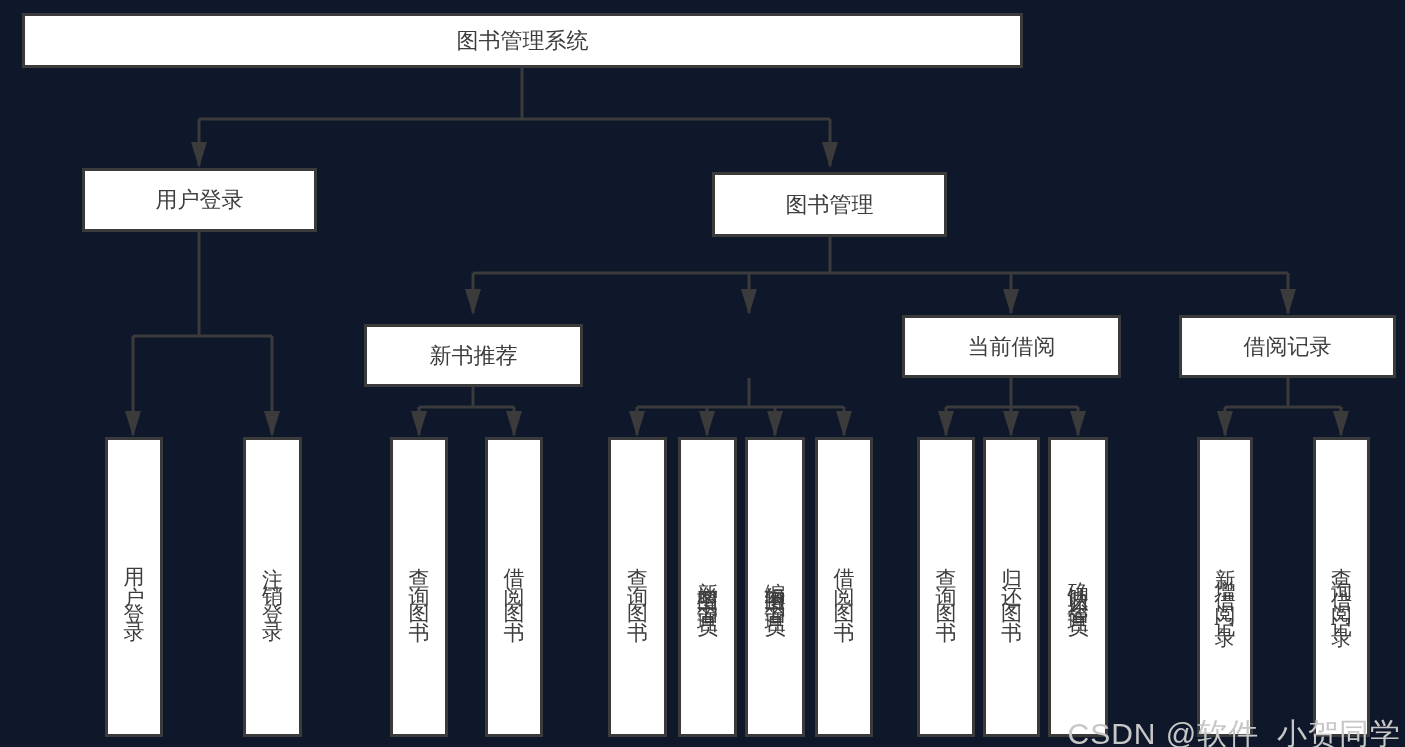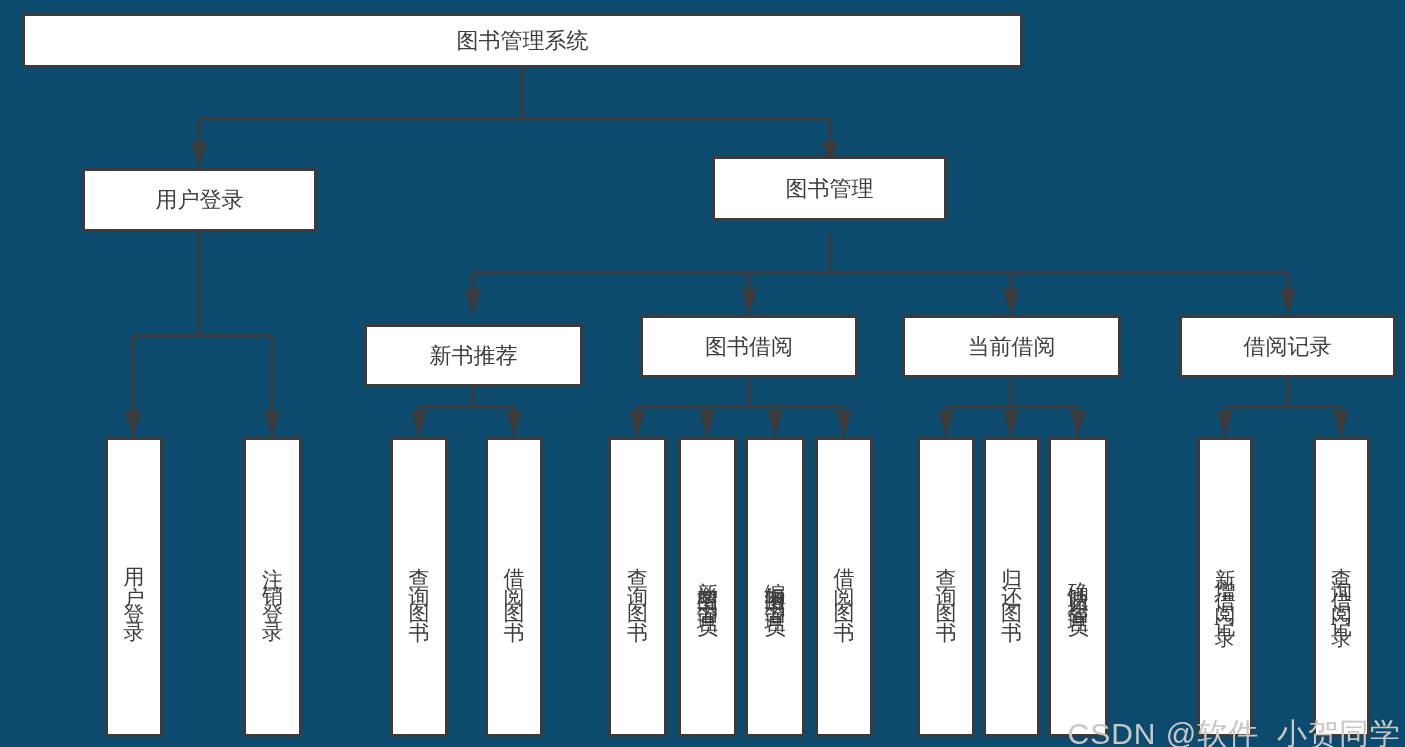--- a/index.html
+++ b/index.html
@@ -5,21 +5,21 @@
   html, body {
     margin: 0;
     padding: 0;
     background: #ffffff;
     font-family: "Liberation Sans", "DejaVu Sans", sans-serif;
   }
   #stage {
     position: relative;
     width: 1405px;
     height: 747px;
-    background: #0c4a6e;
+    background: #0f172a;
     overflow: hidden;
   }
   #connectors {
     position: absolute;
     left: 0;
     top: 0;
     width: 1405px;
     height: 747px;
   }
   .box {
@@ -86,24 +86,23 @@
       <polygon points="1003,411 1019,411 1011,437"></polygon>
       <polygon points="1070,411 1086,411 1078,437"></polygon>
       <polygon points="1217,411 1233,411 1225,437"></polygon>
       <polygon points="1333,411 1349,411 1341,437"></polygon>
     </g>
   </svg>
 
   <div class="box" style="left:22px; top:13px; width:1001px; height:55px">图书管理系统</div>
 
   <div class="box" style="left:82px; top:168px; width:235px; height:64px">用户登录</div>
-  <div class="box" style="left:712px; top:156px; width:235px; height:65px">图书管理</div>
+  <div class="box" style="left:712px; top:172px; width:235px; height:65px">图书管理</div>
 
   <div class="box" style="left:364px; top:324px; width:219px; height:63px">新书推荐</div>
-  <div class="box" style="left:640px; top:315px; width:218px; height:63px">图书借阅</div>
   <div class="box" style="left:902px; top:315px; width:219px; height:63px">当前借阅</div>
   <div class="box" style="left:1179px; top:315px; width:217px; height:63px">借阅记录</div>
 
   <div class="box leaf leaf-short" style="left:105px; top:437px; width:58px; height:300px">用户登录</div>
   <div class="box leaf leaf-short" style="left:243px; top:437px; width:59px; height:300px">注销登录</div>
 
   <div class="box leaf leaf-short" style="left:390px; top:437px; width:58px; height:300px">查询图书</div>
   <div class="box leaf leaf-short" style="left:485px; top:437px; width:58px; height:300px">借阅图书</div>
 
   <div class="box leaf leaf-short" style="left:608px; top:437px; width:59px; height:300px">查询图书</div>

